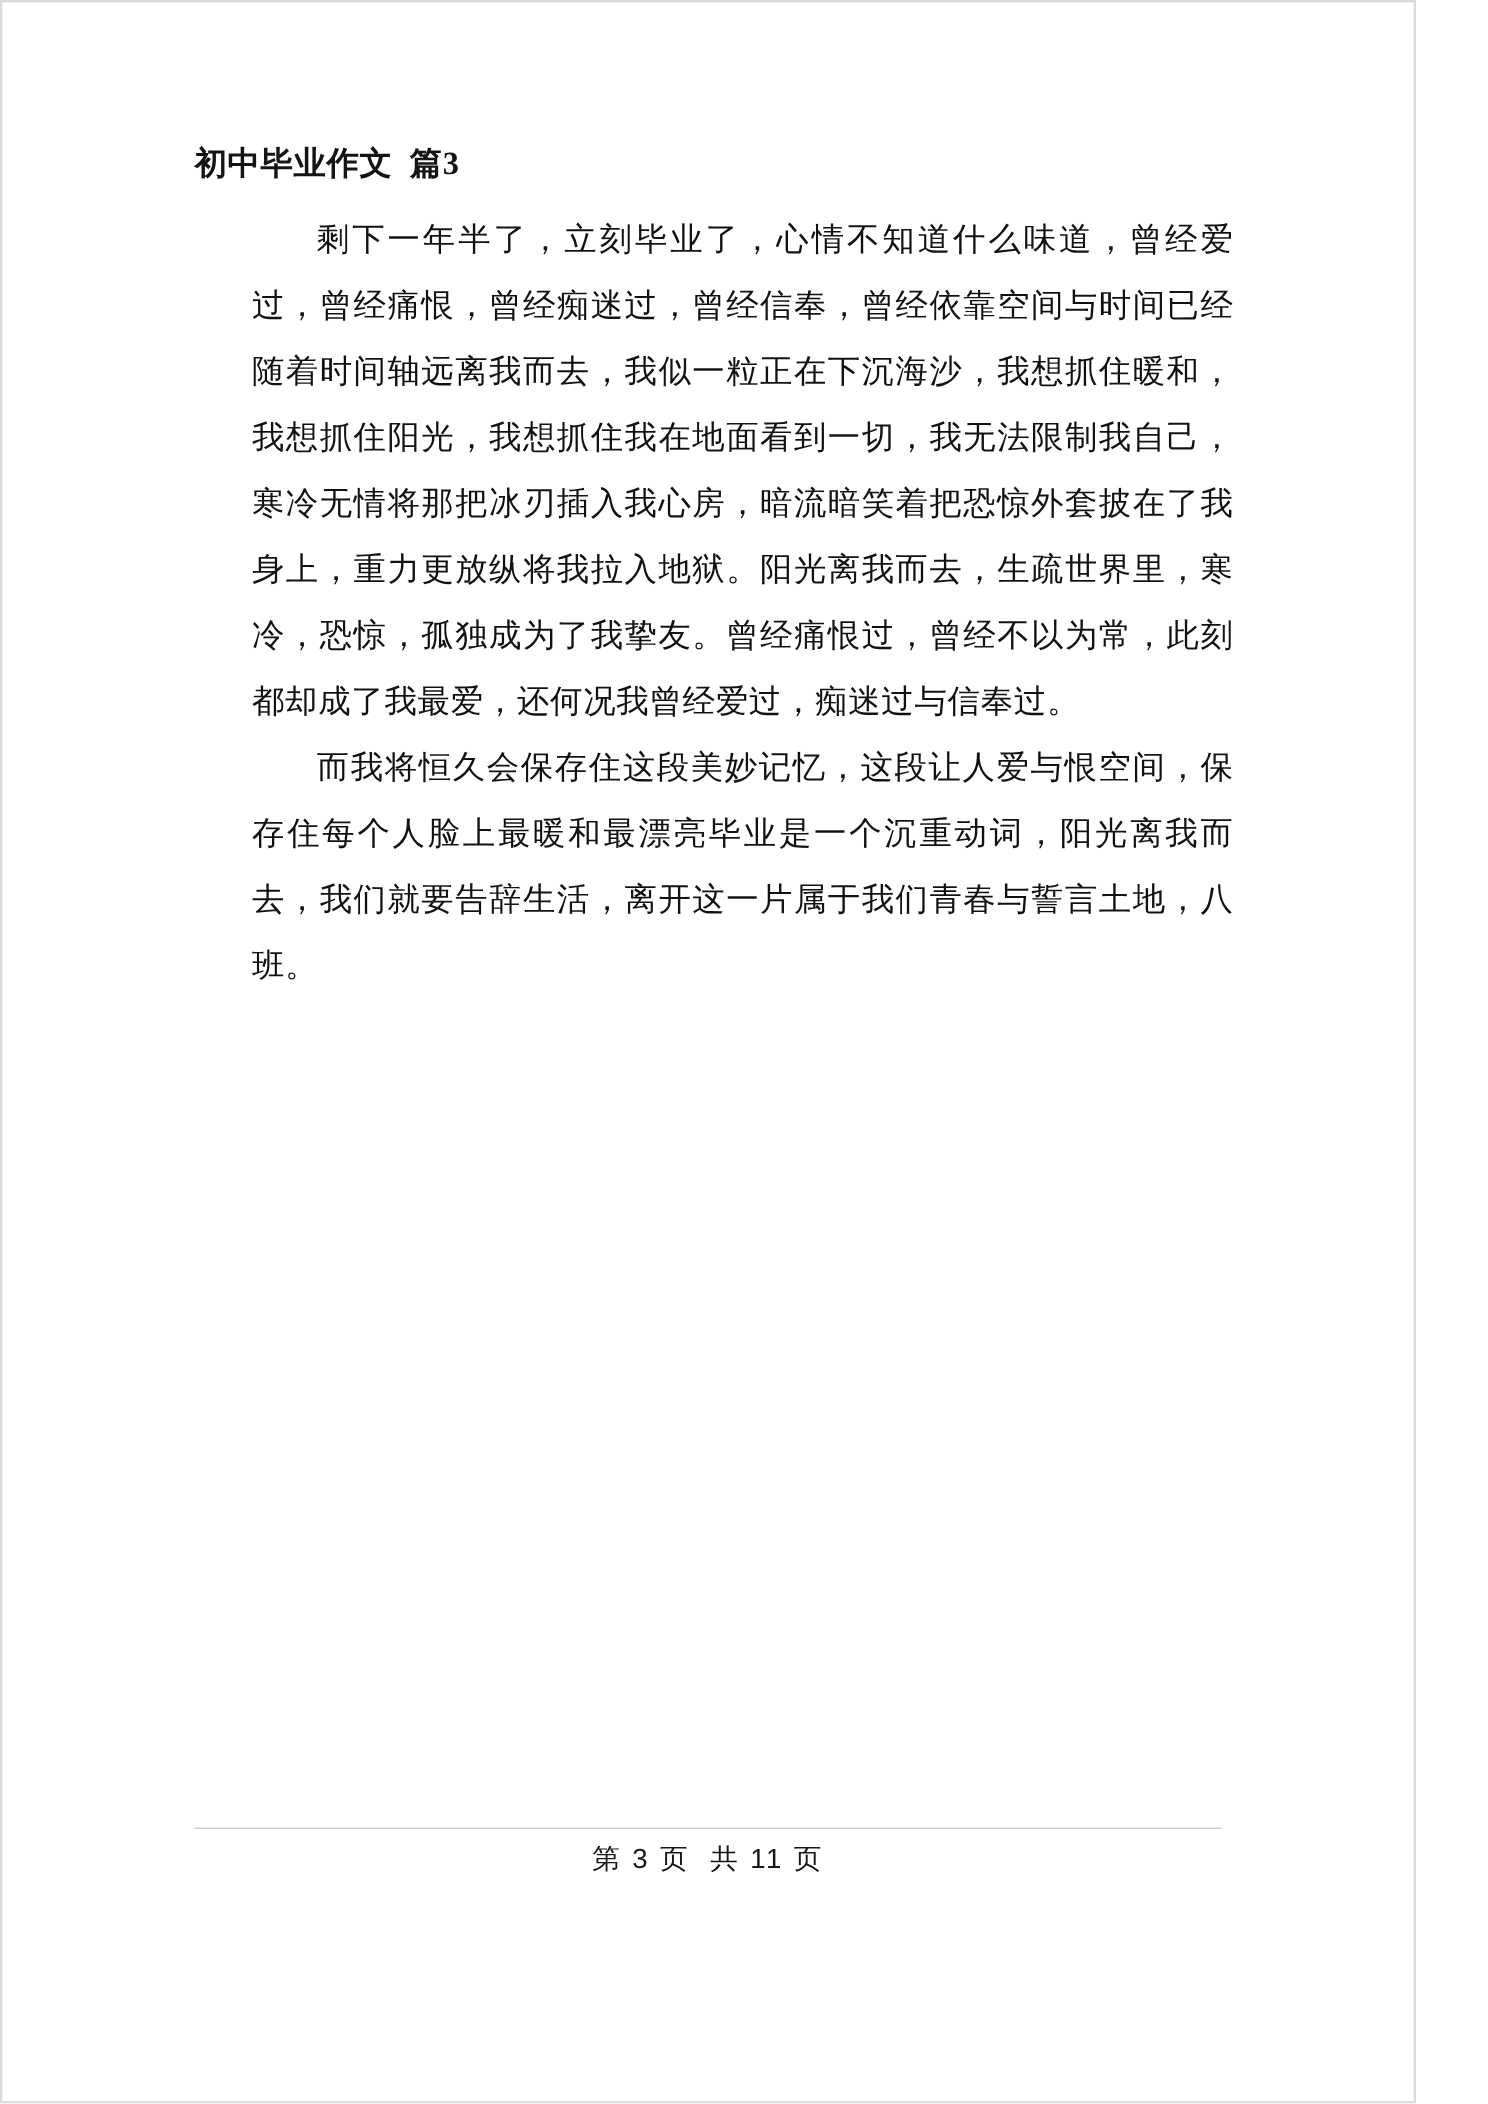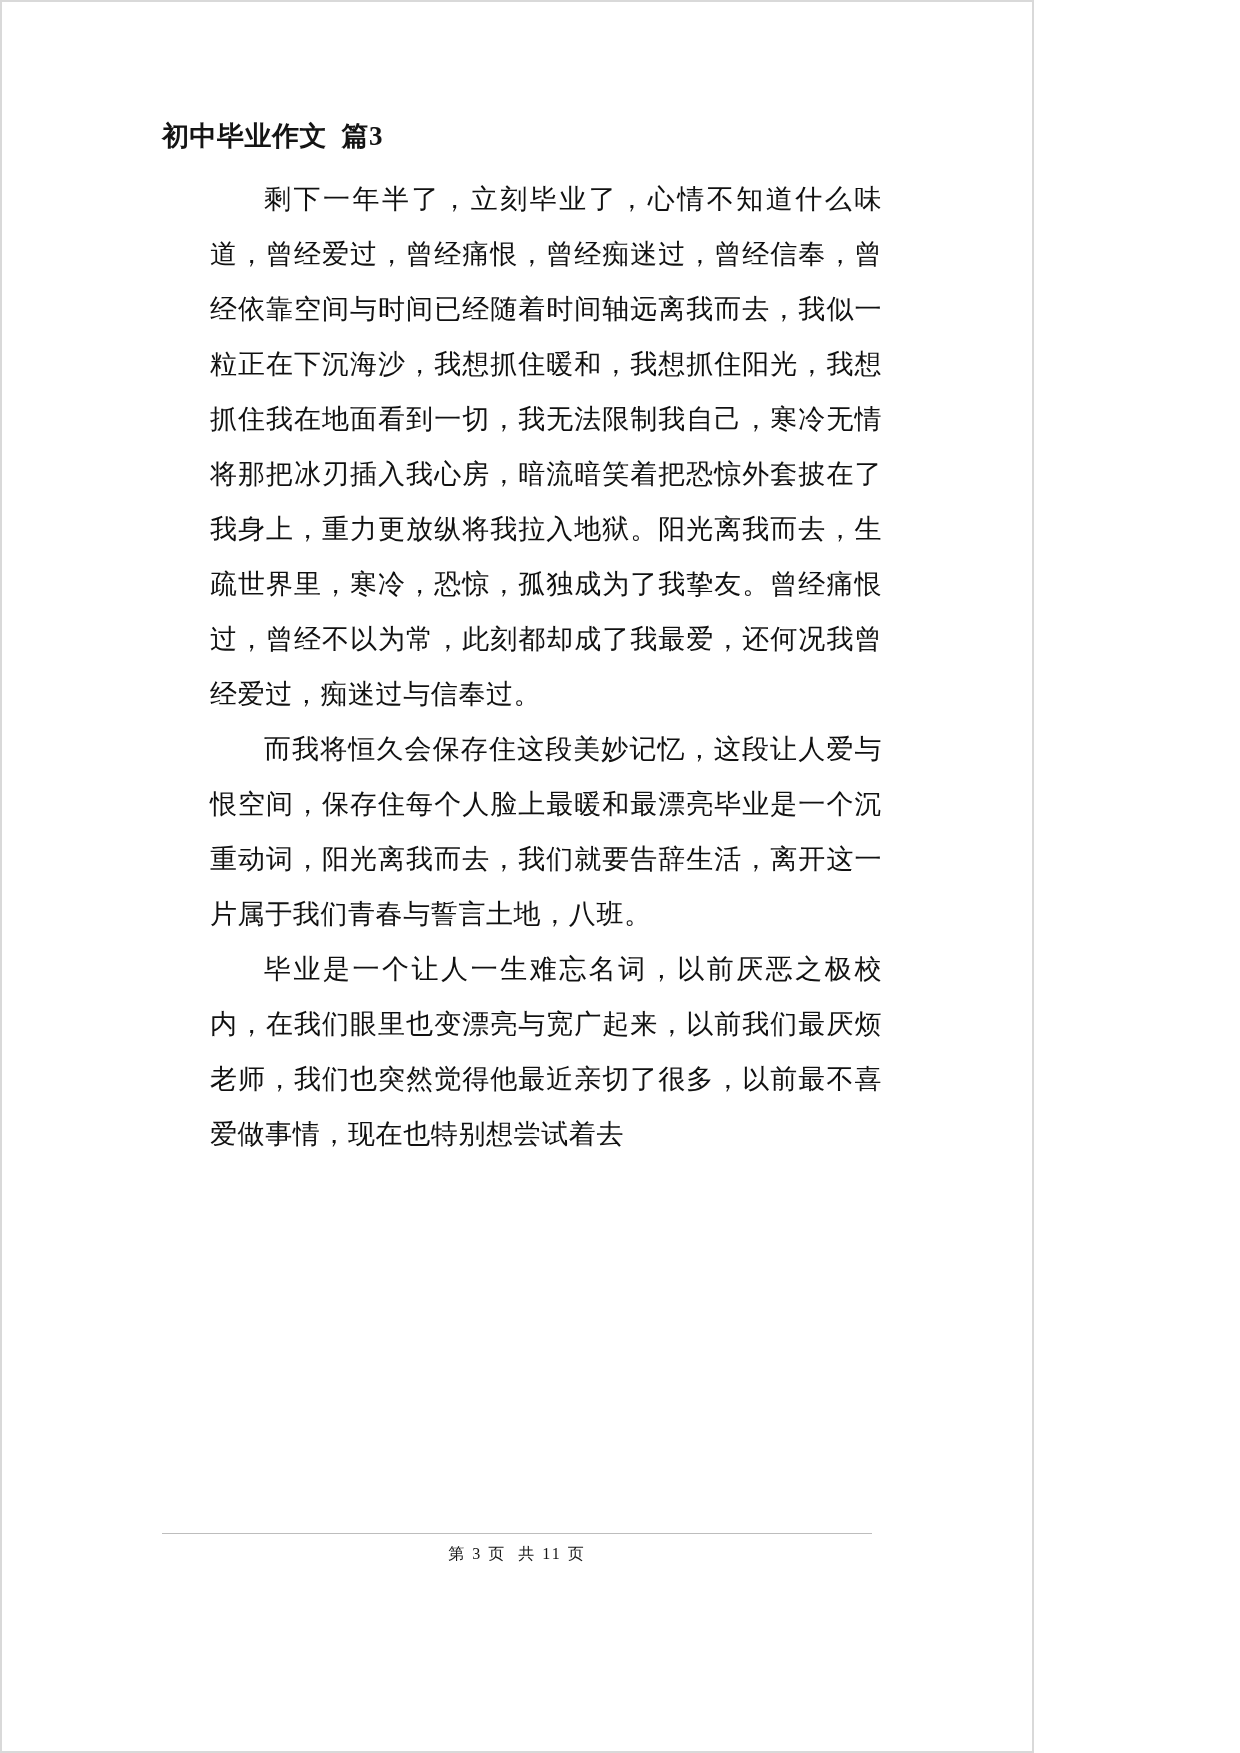--- a/index.html
+++ b/index.html
@@ -11,21 +11,21 @@
     width: 1240px;
     height: 1753px;
     font-family: "Liberation Serif", "DejaVu Serif", serif;
     -webkit-font-smoothing: antialiased;
   }
 
   
   .page {
     position: relative;
     box-sizing: border-box;
-    width: 1034px;
+    width: 1180px;
     height: 1753px;
     background: #ffffff;
     border: 2px solid #d9d9d9;
   }
 
   .page-inner {
     position: absolute;
     left: 0;
     top: 0;
     right: 0;
@@ -72,41 +72,40 @@
     bottom: 186px;
     text-align: center;
   }
   .footer-rule {
     height: 1px;
     background: #bdbdbd;
     width: 100%;
     margin: 0 0 10px 0;
   }
   .footer-text {
-    font-size: 16px;
+    font-size: 23px;
     color: #161616;
     letter-spacing: 2px;
-    font-family: Liberation Serif, serif;
+    font-family: Liberation Sans, sans-serif;
     white-space: pre;
   }
 </style>
 </head>
 <body>
 
 <div class="page">
   <div class="page-inner">
 
     <h1 class="doc-title">初中毕业作文  篇3</h1>
 
     <p class="body-text para">剩下一年半了，立刻毕业了，心情不知道什么味道，曾经爱过，曾经痛恨，曾经痴迷过，曾经信奉，曾经依靠空间与时间已经随着时间轴远离我而去，我似一粒正在下沉海沙，我想抓住暖和，我想抓住阳光，我想抓住我在地面看到一切，我无法限制我自己，寒冷无情将那把冰刃插入我心房，暗流暗笑着把恐惊外套披在了我身上，重力更放纵将我拉入地狱。阳光离我而去，生疏世界里，寒冷，恐惊，孤独成为了我挚友。曾经痛恨过，曾经不以为常，此刻都却成了我最爱，还何况我曾经爱过，痴迷过与信奉过。</p>
 
 
     <p class="body-text para">而我将恒久会保存住这段美妙记忆，这段让人爱与恨空间，保存住每个人脸上最暖和最漂亮毕业是一个沉重动词，阳光离我而去，我们就要告辞生活，离开这一片属于我们青春与誓言土地，八班。</p>
 
-    <p class="body-text para">毕业是一个让人一生难忘名词，以前厌恶之极校内，在我们眼里也变漂亮与宽广起来，以前我们最厌烦老师，我们也突然觉得他最近亲切了很多，以前最不喜爱做事情，现在也特别想尝试着去</p>
 
   </div>
 
   <div class="footer">
     <div class="footer-rule"></div>
     <div class="footer-text">第 3 页  共 11 页</div>
   </div>
 </div>
 
 </body></html>

